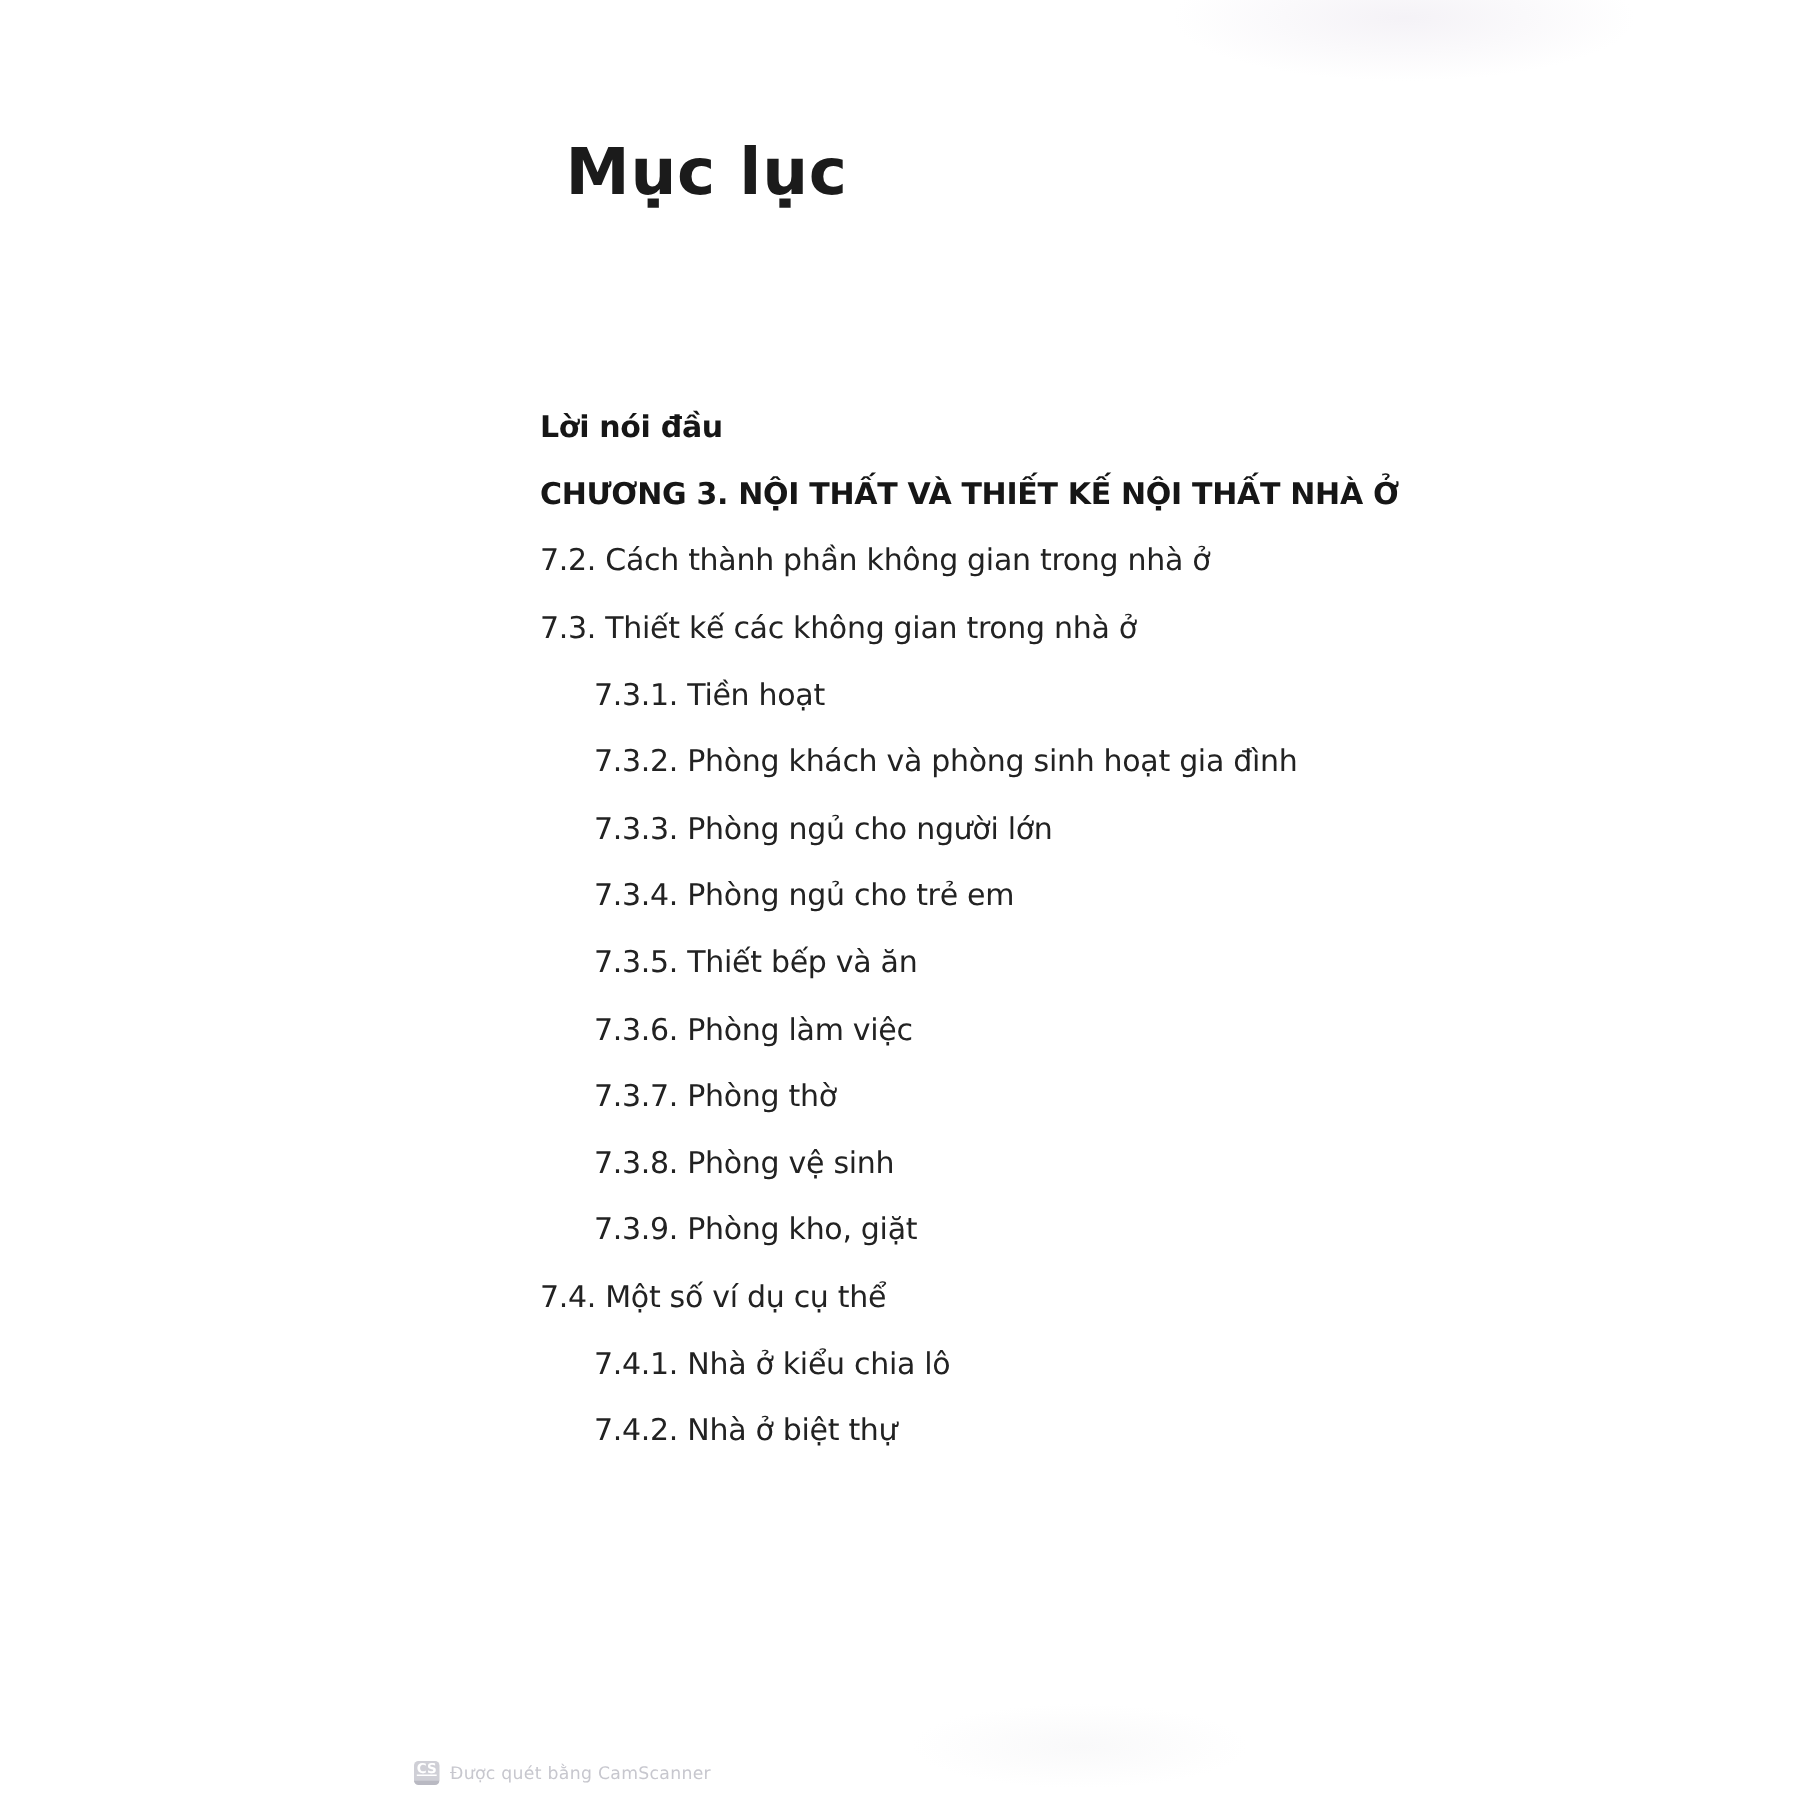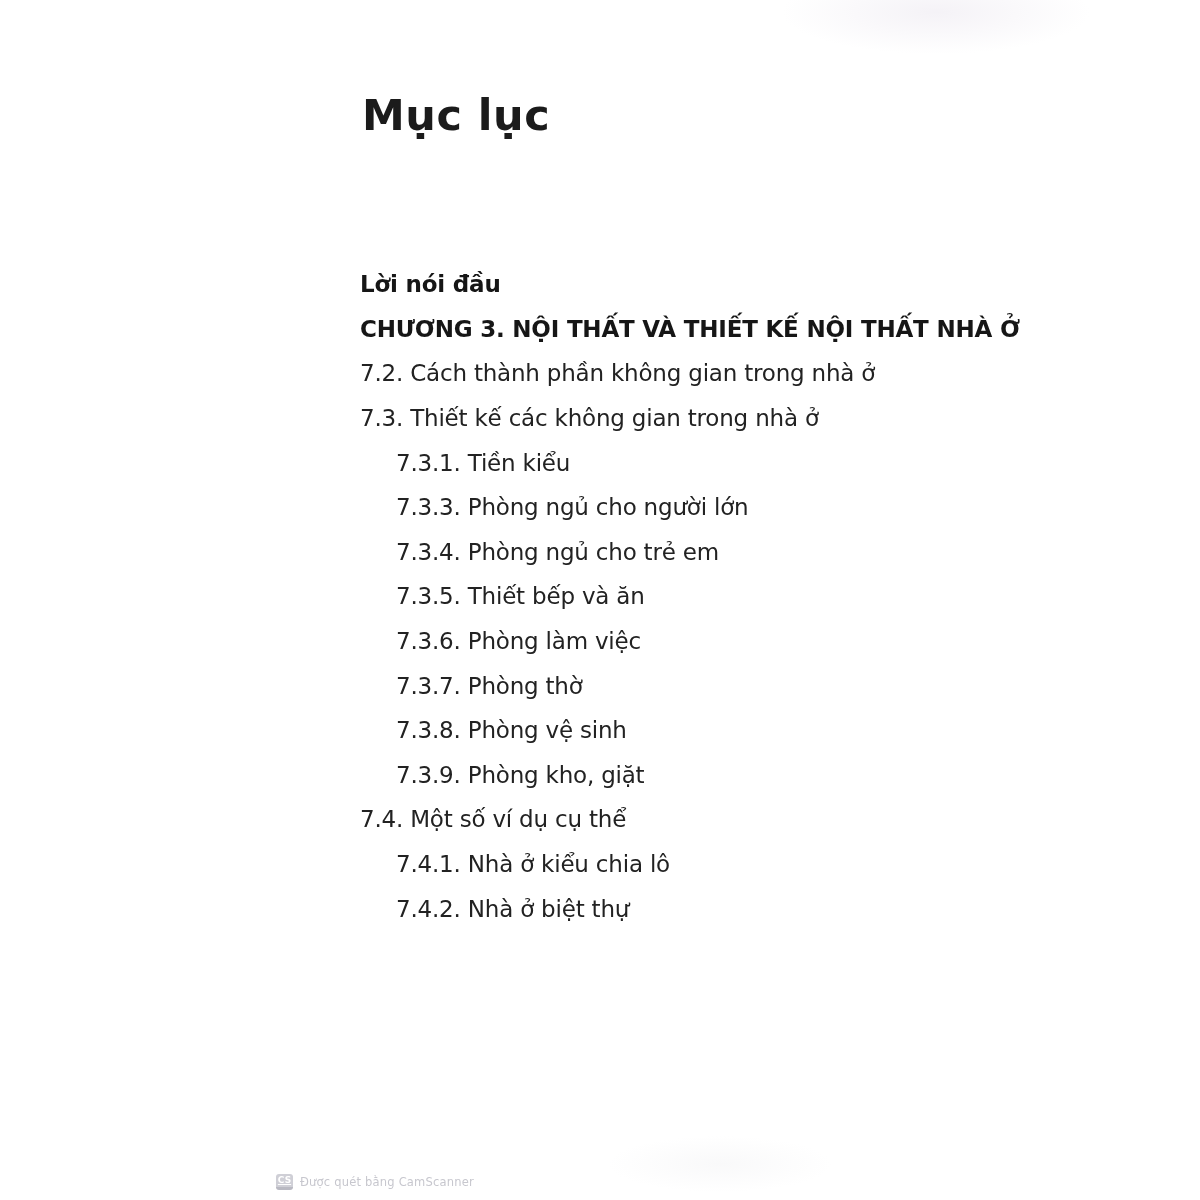--- a/index.html
+++ b/index.html
@@ -17,38 +17,38 @@
     position: relative;
     width: 1200px;
     height: 1200px;
     background:
       radial-gradient(ellipse 220px 60px at 78% 1%, rgba(236,232,240,0.55) 0%, rgba(255,255,255,0) 70%),
       radial-gradient(ellipse 160px 40px at 60% 97%, rgba(240,240,242,0.4) 0%, rgba(255,255,255,0) 70%),
       #ffffff;
   }
   .doc-title {
     position: absolute;
-    left: 362px;
+    left: 377px;
     top: 90px;
     font-size: 43px;
     font-weight: bold;
     letter-spacing: 0.5px;
     color: #1b1b1b;
   }
   .toc {
     position: absolute;
     left: 360px;
     top: 262px;
     width: 640px;
   }
   .toc-row {
     height: 44.6px;
     display: flex;
     align-items: center;
-    font-size: 23px;
+    font-size: 20px;
     letter-spacing: -0.2px;
     color: #222222;
     white-space: nowrap;
   }
   .toc-row.bold {
     font-weight: bold;
     color: #161616;
   }
   .toc-row.lvl1 {
     padding-left: 36px;
@@ -86,21 +86,22 @@
 
 <div class="page">
 
   <div class="doc-title">Mục lục</div>
 
   <div class="toc">
       <div class="toc-row lvl0 bold">Lời nói đầu</div>
       <div class="toc-row lvl0 bold">CHƯƠNG 3. NỘI THẤT VÀ THIẾT KẾ NỘI THẤT NHÀ Ở</div>
       <div class="toc-row lvl0">7.2. Cách thành phần không gian trong nhà ở</div>
       <div class="toc-row lvl0">7.3. Thiết kế các không gian trong nhà ở</div>
-      <div class="toc-row lvl1">7.3.1. Tiền kiểu</div>
+      <div class="toc-row lvl1">7.3.1. Tiền hoạt</div>
+      <div class="toc-row lvl1">7.3.2. Phòng khách và phòng sinh hoạt gia đình</div>
       <div class="toc-row lvl1">7.3.3. Phòng ngủ cho người lớn</div>
       <div class="toc-row lvl1">7.3.4. Phòng ngủ cho trẻ em</div>
       <div class="toc-row lvl1">7.3.5. Thiết bếp và ăn</div>
       <div class="toc-row lvl1">7.3.6. Phòng làm việc</div>
       <div class="toc-row lvl1">7.3.7. Phòng thờ</div>
       <div class="toc-row lvl1">7.3.8. Phòng vệ sinh</div>
       <div class="toc-row lvl1">7.3.9. Phòng kho, giặt</div>
       <div class="toc-row lvl0">7.4. Một số ví dụ cụ thể</div>
       <div class="toc-row lvl1">7.4.1. Nhà ở kiểu chia lô</div>
       <div class="toc-row lvl1">7.4.2. Nhà ở biệt thự</div>

